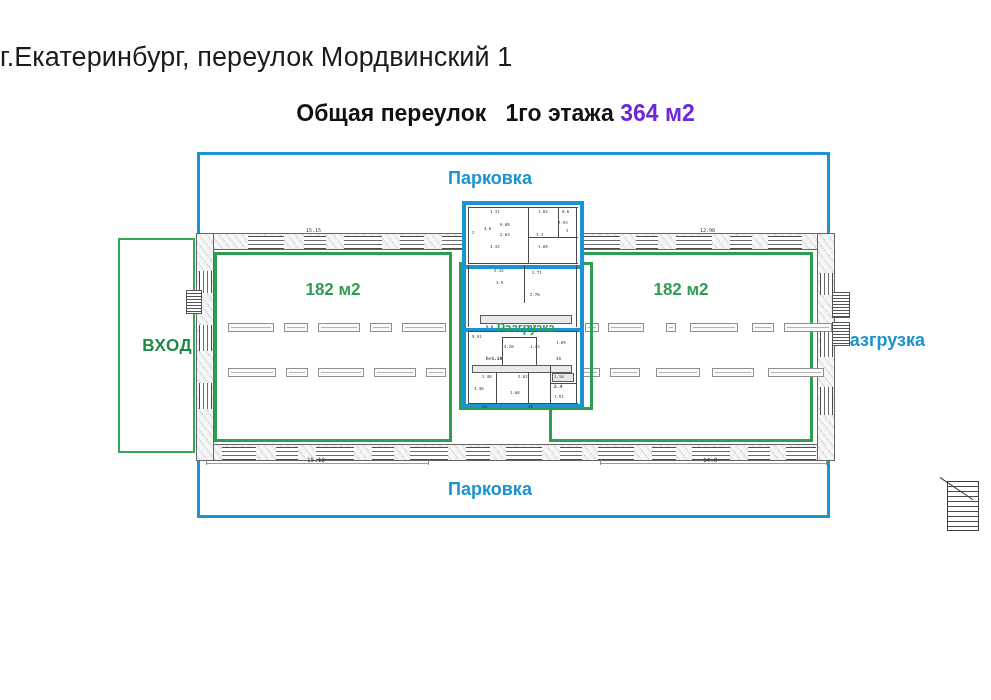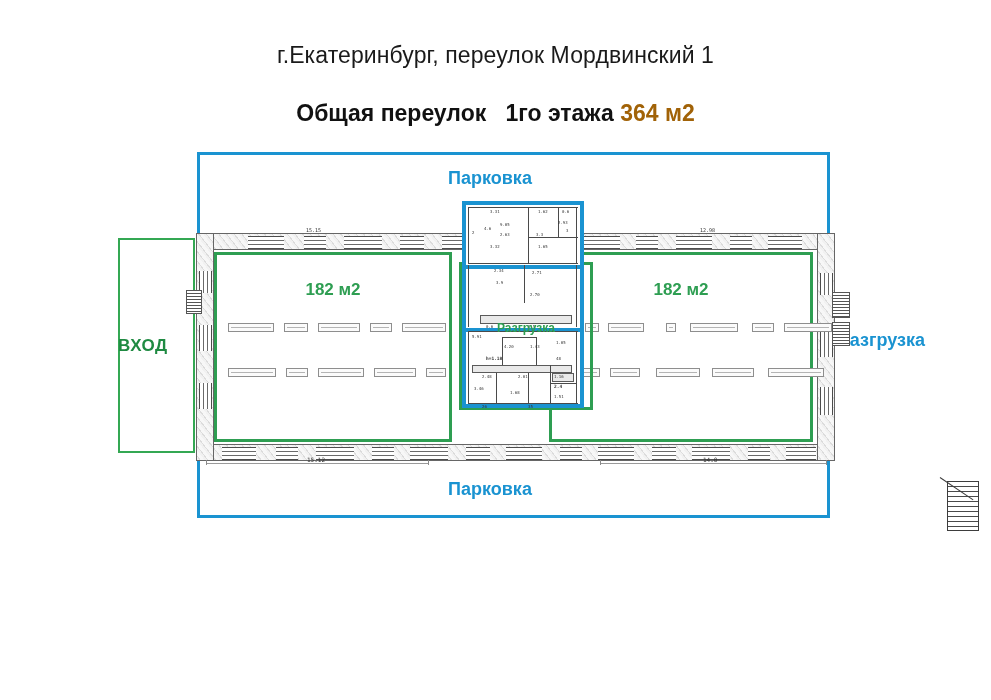--- a/index.html
+++ b/index.html
@@ -2,40 +2,40 @@
 <html><head>
 <meta charset="utf-8">
 <style>
   html,body{margin:0;padding:0;background:#ffffff;}
   body{width:991px;height:700px;position:relative;overflow:hidden;
        font-family:"Liberation Sans","DejaVu Sans",sans-serif;color:#111;}
 
   .canvas{position:absolute;left:0;top:0;width:991px;height:700px;}
 
   
-  .title-1{position:absolute;left:0;top:42px;width:991px;text-align:center;
-           font-size:23px;letter-spacing:.1px;color:#1a1a1a;}
+  .title-1{position:absolute;left:0;top:42px;width:991px;
+           font-size:27px;letter-spacing:.1px;color:#1a1a1a;}
   .title-2{position:absolute;left:0;top:100px;width:991px;text-align:center;
            font-size:23px;font-weight:bold;color:#111;}
-  .title-2 .area{color:#a16207;}
+  .title-2 .area{color:#6d28d9;}
 
   
   .parking-rect{position:absolute;left:197px;top:152px;width:633px;height:366px;
                 border:3px solid #1a93d1;box-sizing:border-box;background:transparent;}
   .lbl-parking-top{position:absolute;left:380px;top:168px;width:220px;text-align:center;
                    font-size:18px;font-weight:bold;color:#1a93d1;}
   .lbl-parking-bottom{position:absolute;left:380px;top:479px;width:220px;text-align:center;
                       font-size:18px;font-weight:bold;color:#1a93d1;}
   .lbl-unloading{position:absolute;left:838px;top:330px;font-size:18px;font-weight:bold;
                  color:#1a93d1;white-space:nowrap;}
 
   
   .entrance-box{position:absolute;left:118px;top:238px;width:77px;height:215px;
                 border:2px solid #34a853;box-sizing:border-box;background:#fff;}
-  .lbl-entrance{position:absolute;left:118px;top:336px;width:74px;text-align:left;
+  .lbl-entrance{position:absolute;left:118px;top:336px;width:74px;text-align:right;
                 font-size:17px;font-weight:bold;color:#1f8a42;letter-spacing:.5px;}
 
   
   .building{position:absolute;left:196px;top:233px;width:639px;height:228px;}
   .wall{position:absolute;background:
         repeating-linear-gradient(52deg,#f1f1f1 0 2px,#dcdcdc 2px 3px,#f7f7f7 3px 6px);
         border:1px solid #666;box-sizing:border-box;}
   .wall-top{left:0;top:0;width:639px;height:17px;}
   .wall-bottom{left:0;top:211px;width:639px;height:17px;}
   .wall-left{left:0;top:0;width:18px;height:228px;}

